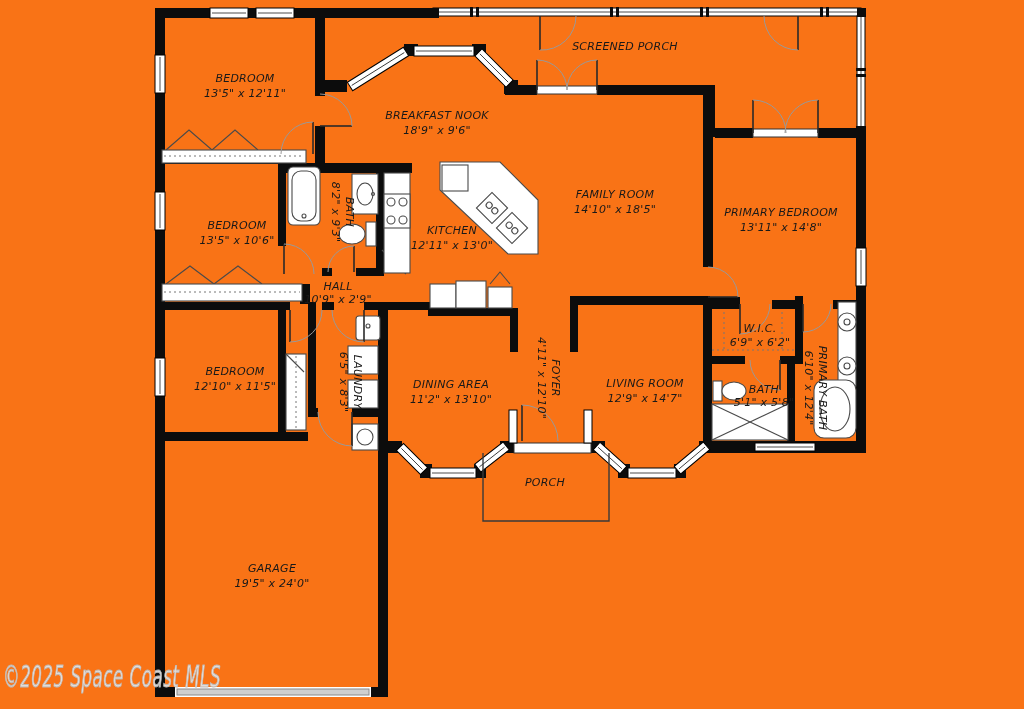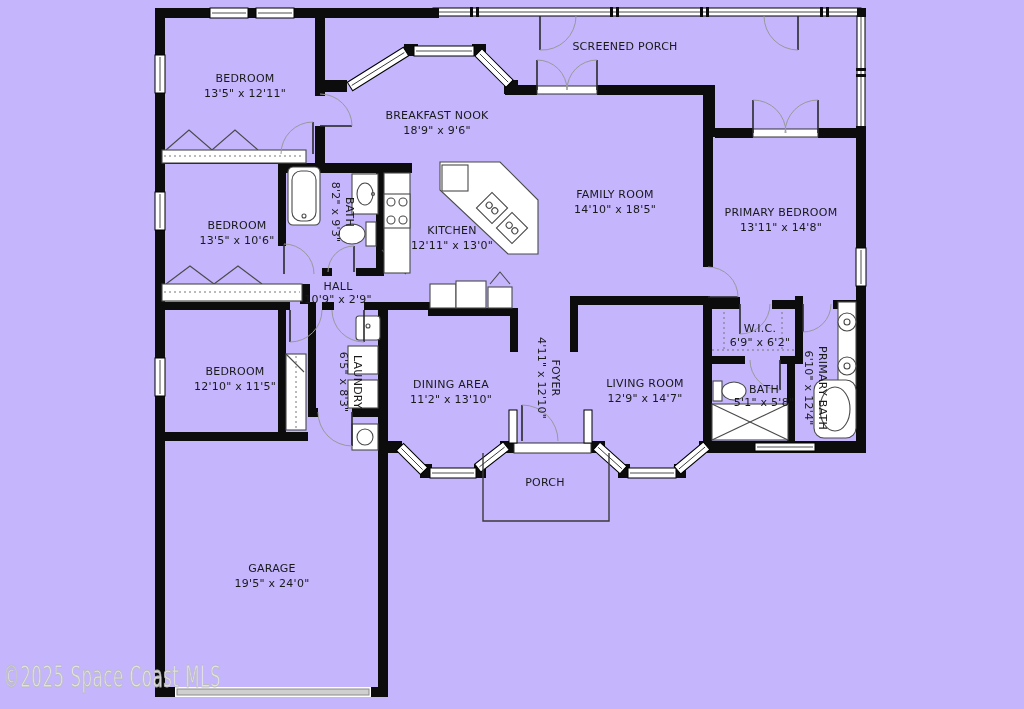--- a/index.html
+++ b/index.html
@@ -1,17 +1,17 @@
 <!DOCTYPE html>
 <html><head>
 <meta charset="utf-8">
 <style>
   html,body{margin:0;padding:0;background:#fff;}
-  .stage{position:relative;width:1024px;height:709px;background:#c4b5fd;overflow:hidden;
-         font-family:"DejaVu Sans",sans-serif;}
+  .stage{position:relative;width:1024px;height:709px;background:#f97316;overflow:hidden;
+         font-family:"DejaVu Sans",sans-serif;font-style:italic;}
   svg{display:block;}
   .w{fill:#0c0c0c;}
   .win{fill:#ffffff;stroke:#000;stroke-width:1;}
   .wl{stroke:#000;stroke-width:.7;}
   .screen{fill:#ffffff;stroke:#000;stroke-width:1;}
   .tick{fill:#0c0c0c;}
   .arc{fill:none;stroke:#999;stroke-width:1;}
   .leaf{stroke:#2a2a2a;stroke-width:1.6;}
   .fx{fill:#ffffff;stroke:#4a4a4a;stroke-width:1.1;}
   .fxn{fill:none;stroke:#4a4a4a;stroke-width:1.1;}

